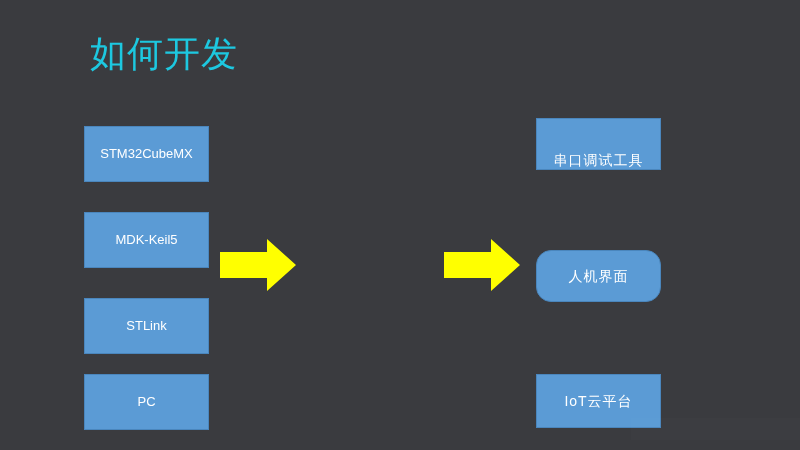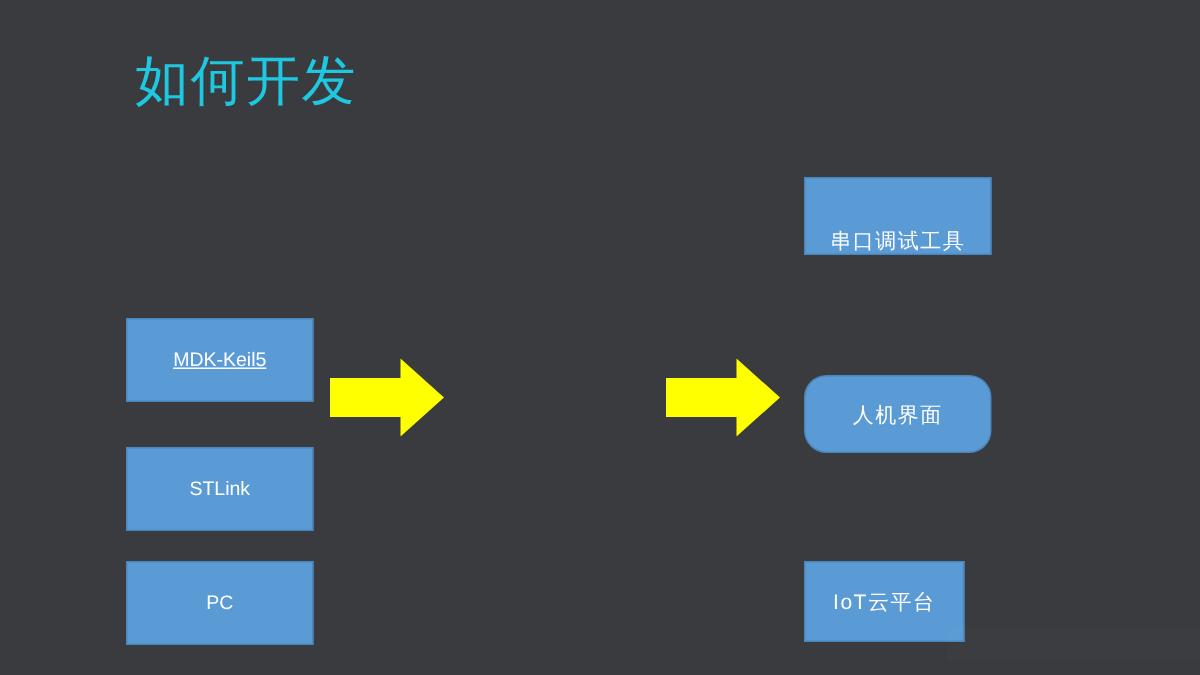--- a/index.html
+++ b/index.html
@@ -50,34 +50,34 @@
     text-align: center;
     white-space: nowrap;
   }
   .box.cjk {
     font-size: 14px;
     letter-spacing: 1px;
   }
 
   
   .box-l1 { left: 38px;  top: 126px; width: 125px; height: 56px; }
-  .box-l2 { left: 38px;  top: 212px; width: 125px; height: 56px; text-decoration: underline; }
+  .box-l2 { left: 38px;  top: 212px; width: 125px; height: 56px; }
   .box-l3 { left: 38px;  top: 298px; width: 125px; height: 56px; justify-content: center; }
   .box-l4 { left: 38px;  top: 374px; width: 125px; height: 56px; }
 
   
   .box-center {
     left: 255px; top: 167px; width: 126px; height: 198px;
     font-size: 14px;
   }
 
   
   .box-r1 { left: 490px; top: 118px; width: 125px; height: 52px; align-items: flex-end; }
   .box-r2 { left: 490px; top: 250px; width: 125px; height: 52px; border-radius: 15px; }
-  .box-r3 { left: 490px; top: 374px; width: 107px; height: 54px; }
+  .box-r3 { left: 490px; top: 374px; width: 125px; height: 54px; }
 
   
   .arrow {
     position: absolute;
     width: 76px;
     height: 52px;
   }
   .arrow svg { display: block; width: 100%; height: 100%; }
   .arrow-1 { left: 174px; top: 239px; }
   .arrow-2 { left: 398px; top: 239px; }
@@ -93,20 +93,23 @@
     pointer-events: none;
   }
 </style>
 </head>
 <body>
 
 <div class="slide">
 
   <div class="slide-title">如何开发</div>
 
+  <div class="box box-l1">
+    <span>STM32CubeMX</span>
+  </div>
 
   <div class="box box-l2">
     <span>MDK-Keil5</span>
   </div>
 
   <div class="box box-l3">
     <span>STLink</span>
   </div>
 
   <div class="box box-l4">

